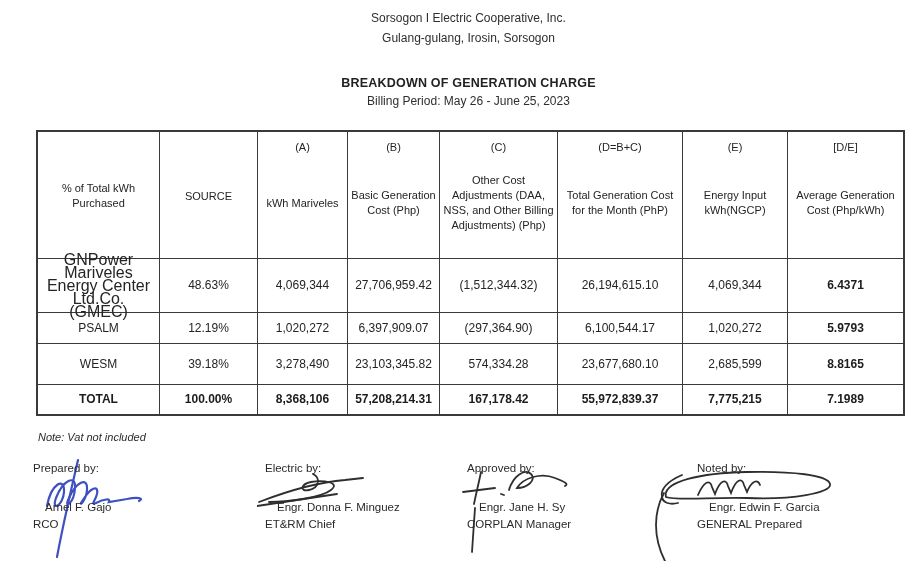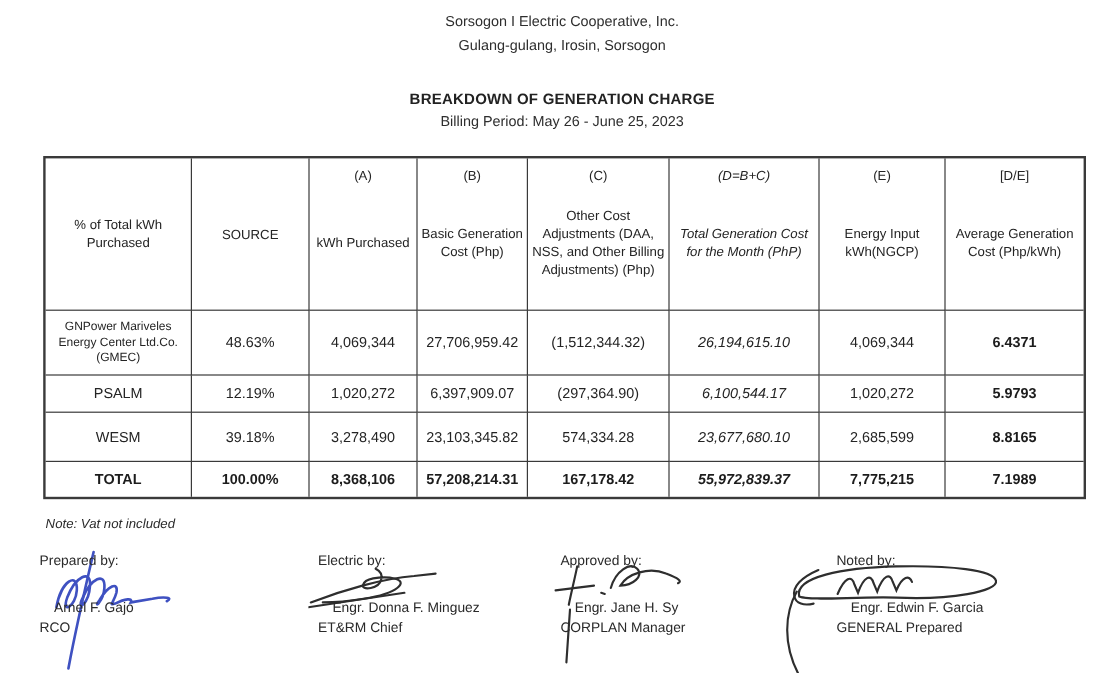--- a/index.html
+++ b/index.html
@@ -20,35 +20,35 @@
   .gtable { position: absolute; left: 36px; top: 130px; border: 2px solid #3a3a3a; background:#fff; }
   .trow { display: flex; }
   .trow > div { border-right: 1px solid #3a3a3a; }
   .trow > div:last-child { border-right: none; }
   .trow:not(:last-child) > div { border-bottom: 1px solid #3a3a3a; }
   .trow > div:nth-child(1) { width: 122px; }
   .trow > div:nth-child(2) { width: 98px; }
   .trow > div:nth-child(3) { width: 90px; }
   .trow > div:nth-child(4) { width: 92px; }
   .trow > div:nth-child(5) { width: 118px; }
-  .trow > div:nth-child(6) { width: 125px; font-style: italic; }
+  .trow > div:nth-child(6) { width: 125px; }
   .trow > div:nth-child(7) { width: 105px; }
   .trow > div:nth-child(8) { width: 115px; }
   .thead { height: 127px; }
   .r-gmec { height: 54px; }
   .r-psalm { height: 31px; }
   .r-wesm { height: 41px; }
   .r-total { height: 29px; }
   .hcell { display: flex; flex-direction: column; padding: 8px 3px 6px 3px; font-size: 11px; color: #242424; }
   .hcode { text-align: center; min-height: 0; line-height: 14px; }
   .hlabel-wrap { flex: 1; display: flex; align-items: center; justify-content: center; }
   .hlabel { text-align: center; line-height: 15px; }
   .dcell { display: flex; align-items: center; justify-content: center; text-align: center;
            font-size: 12px; padding: 2px 4px; color: #242424; line-height: 13px; }
-  .dcell.small { font-size: 10px; }
+  .dcell.small { font-size: 16px; }
   .dcell.bold, .r-total .dcell { font-weight: bold; color: #1c1c1c; }
 
   
   .note { position: absolute; left: 38px; top: 431px; font-style: italic; font-size: 11px; color: #2a2a2a; }
 
   
   .sig-block { position: absolute; top: 462px; width: 205px; font-size: 11.5px; color: #2a2a2a; }
   .sig-role { position: absolute; top: 0; left: 0; }
   .sig-name { position: absolute; top: 39px; left: 12px; white-space: nowrap; }
   .sig-title { position: absolute; top: 56px; left: 0; white-space: nowrap; }
@@ -84,21 +84,21 @@
       </div>
       <div class="hcell">
         <div class="hcode"></div>
         <div class="hlabel-wrap">
             <div class="hlabel">SOURCE</div>
           </div>
       </div>
       <div class="hcell">
         <div class="hcode">(A)</div>
         <div class="hlabel-wrap">
-            <div class="hlabel">kWh Purchased</div>
+            <div class="hlabel">kWh Mariveles</div>
           </div>
       </div>
       <div class="hcell">
         <div class="hcode">(B)</div>
         <div class="hlabel-wrap">
             <div class="hlabel">Basic Generation Cost (Php)</div>
           </div>
       </div>
       <div class="hcell">
         <div class="hcode">(C)</div>

